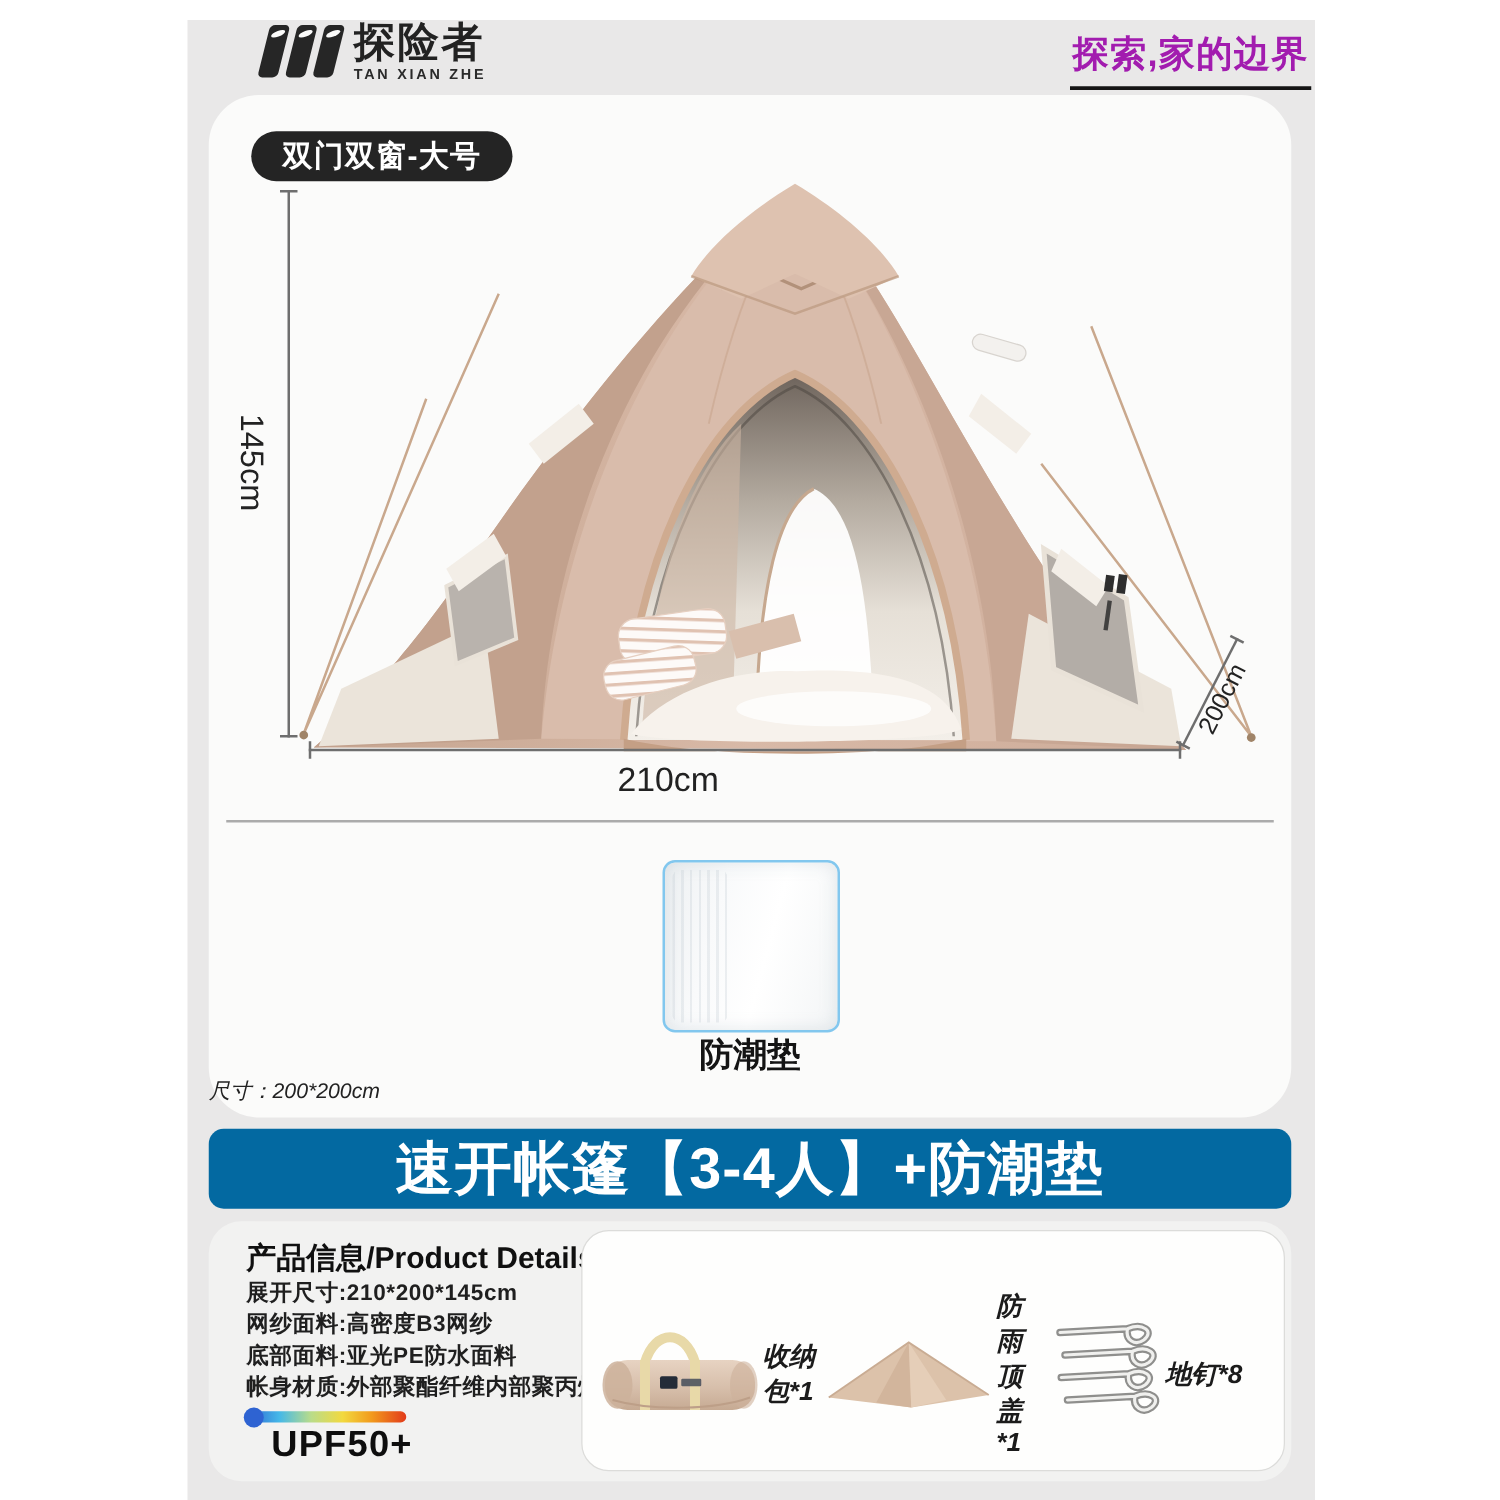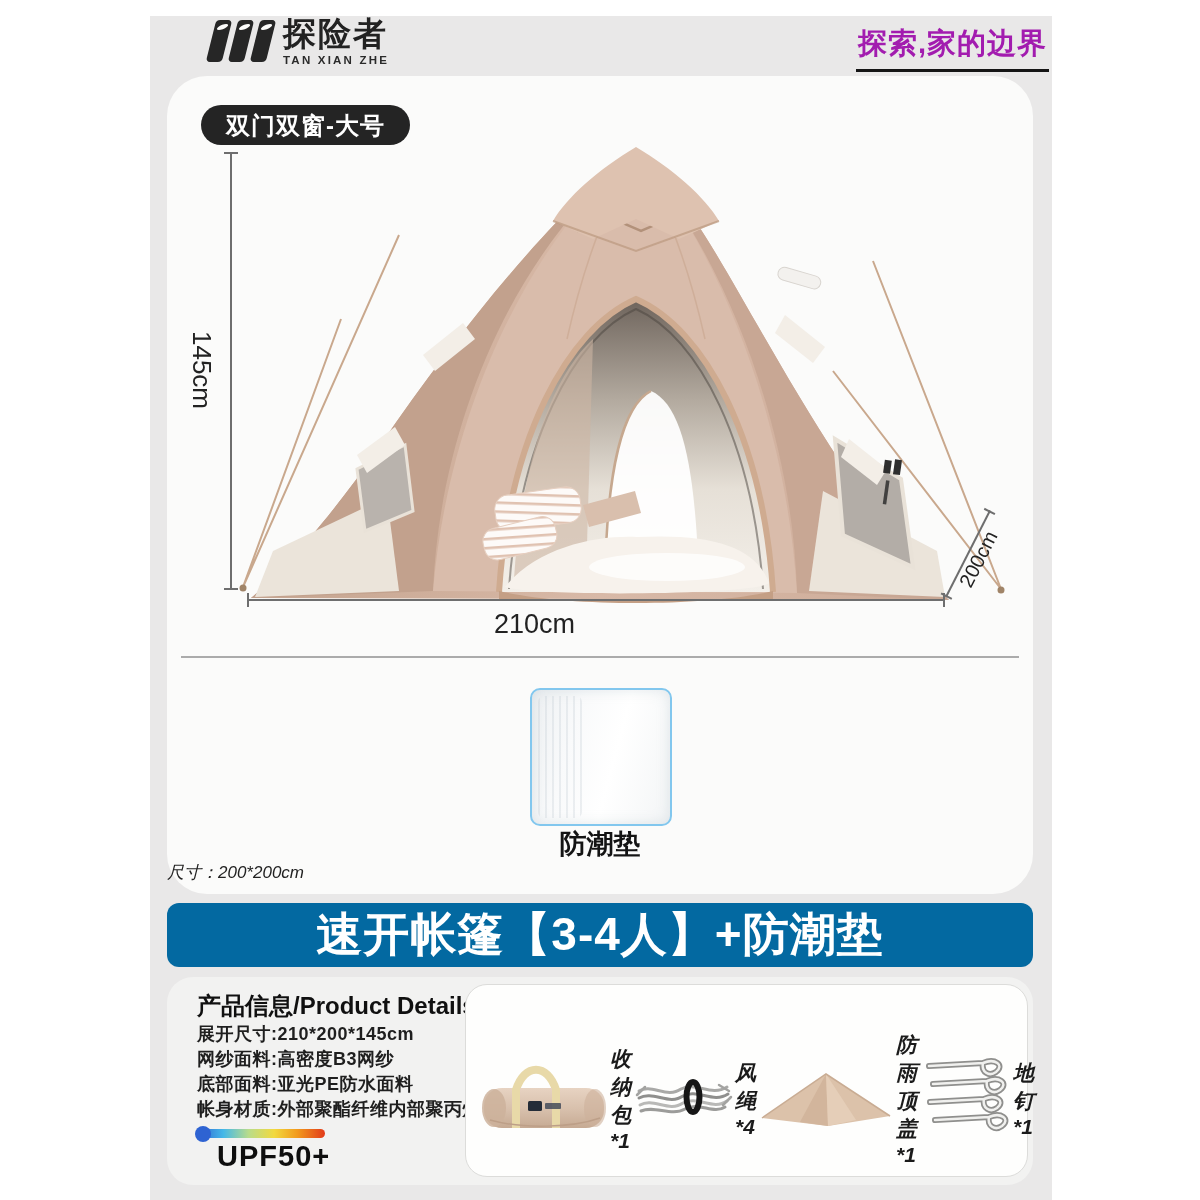--- a/index.html
+++ b/index.html
@@ -220,35 +220,20 @@
               <rect x="34" y="30" width="8" height="40" fill="#e8d9a8"></rect>
               <rect x="74" y="30" width="8" height="40" fill="#e8d9a8"></rect>
               <path d="M12,62 C44,71 94,70 122,60" stroke="#bd9f88" stroke-width="1.5" fill="none"></path>
               <rect x="50" y="43" width="14" height="10" rx="1.5" fill="#242c38"></rect>
               <rect x="67" y="45" width="16" height="6" rx="1" fill="#3a4454" opacity="0.8"></rect>
             </svg>
           </span>
           <span class="item-label">收纳包*1</span>
         </div>
 
-        <div class="item">
-          <span class="item-icon">
-            <svg width="104" height="64" viewBox="0 0 104 64">
-              <g fill="none" stroke-linecap="round">
-                <path d="M8,26 C20,18 36,34 50,24 C64,16 80,32 96,22" stroke="#a9a9a7" stroke-width="3"></path>
-                <path d="M8,33 C22,25 38,41 52,31 C66,23 82,39 97,29" stroke="#8f8f8d" stroke-width="3"></path>
-                <path d="M9,40 C22,32 38,48 52,38 C66,30 82,46 96,36" stroke="#b9b9b7" stroke-width="3"></path>
-                <path d="M10,46 C24,40 40,52 54,44 C68,36 82,50 94,42" stroke="#9c9c9a" stroke-width="3"></path>
-                <path d="M14,22 L6,30 M92,40 L100,32 M88,20 L98,26" stroke="#a3a3a1" stroke-width="2.5"></path>
-              </g>
-              <ellipse cx="62" cy="32" rx="6.5" ry="15" fill="none" stroke="#161616" stroke-width="6"></ellipse>
-            </svg>
-          </span>
-          <span class="item-label">风绳*4</span>
-        </div>
 
         <div class="item">
           <span class="item-icon">
             <svg width="140" height="70" viewBox="0 0 140 70">
               <path d="M6,56 L70,12 L134,54 L72,64 Z" fill="#dcc2aa"></path>
               <path d="M70,12 L44,60 L72,64 Z" fill="#d2b59c"></path>
               <path d="M70,12 L100,58 L72,64 Z" fill="#e5ceb8"></path>
               <path d="M6,56 L70,12 L134,54" fill="none" stroke="#c9ac93" stroke-width="1.5"></path>
             </svg>
           </span>
@@ -271,19 +256,19 @@
                   <path d="M10,8 L64,5 C76,0 86,7 77,14 C70,19 62,14 64,5" stroke="#8f8f8d" stroke-width="6" stroke-linecap="round"></path>
                   <path d="M10,8 L64,5 C76,0 86,7 77,14 C70,19 62,14 64,5" stroke="#f0f0ee" stroke-width="2.5" stroke-linecap="round"></path>
                 </g>
                 <g transform="translate(8,56)">
                   <path d="M10,8 L64,5 C76,0 86,7 77,14 C70,19 62,14 64,5" stroke="#8f8f8d" stroke-width="6" stroke-linecap="round"></path>
                   <path d="M10,8 L64,5 C76,0 86,7 77,14 C70,19 62,14 64,5" stroke="#f0f0ee" stroke-width="2.5" stroke-linecap="round"></path>
                 </g>
               </g>
             </svg>
           </span>
-          <span class="item-label">地钉*1</span>
+          <span class="item-label">地钉*8</span>
         </div>
 
       </div>
     </div>
   </div>
 </div>
 
 </body></html>

